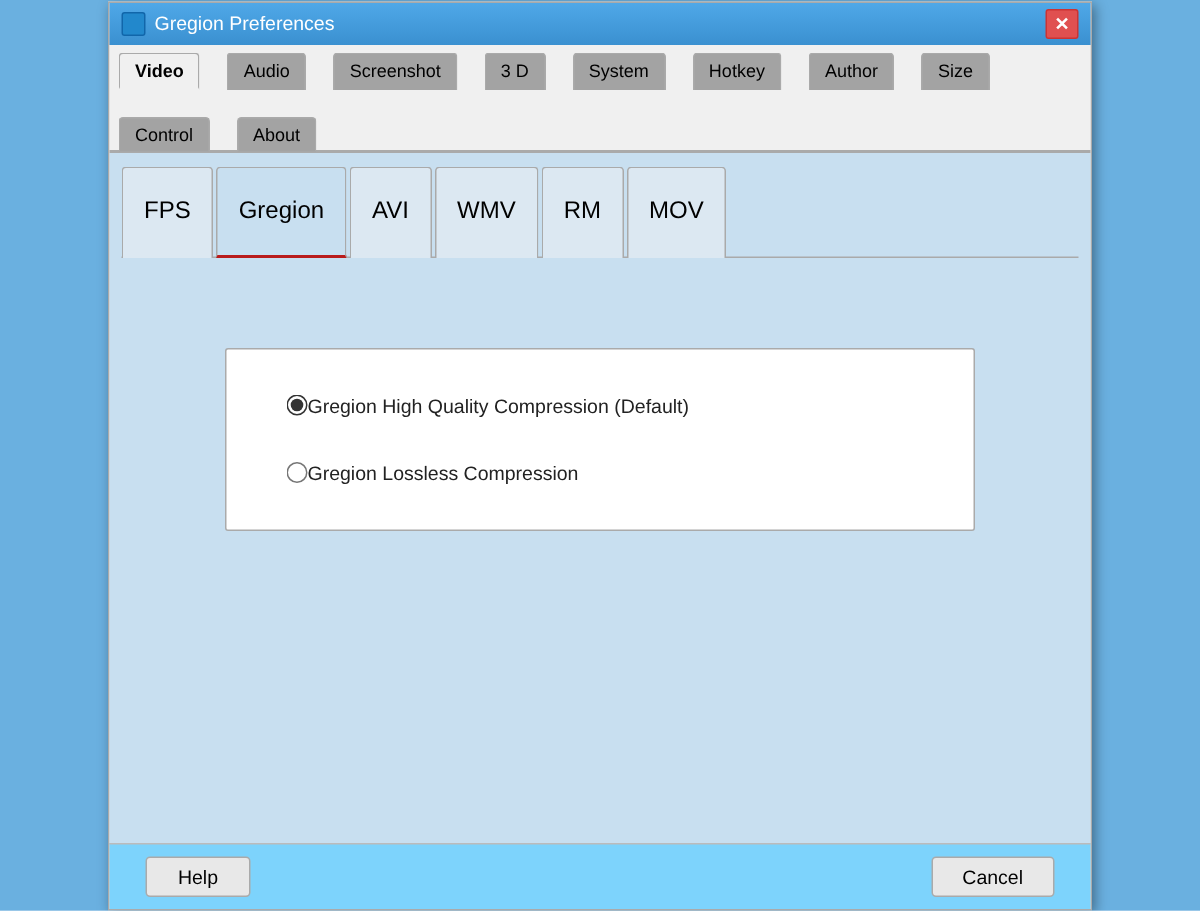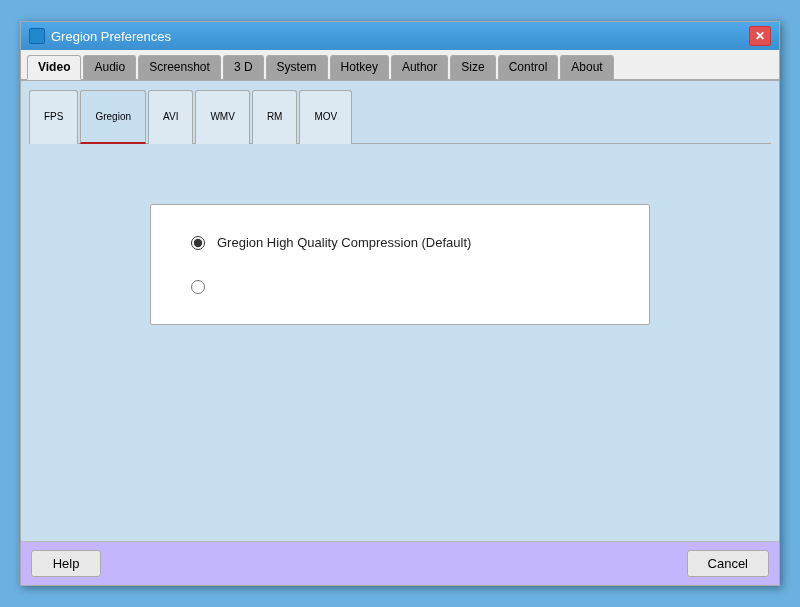--- a/index.html
+++ b/index.html
@@ -7,21 +7,21 @@
       background: #6ab0e0;
       display: flex;
       justify-content: center;
       align-items: center;
       width: 800px;
       height: 607px;
       font-family: 'Segoe UI', Tahoma, sans-serif;
       font-size: 13px;
     }
     .window {
-      width: 760px;
+      width: 656px;
       background: #f0f0f0;
       border: 1px solid #aaa;
       box-shadow: 2px 2px 8px rgba(0,0,0,0.4);
     }
     .titlebar {
       background: linear-gradient(to bottom, #4fa8e8, #3a90d0);
       height: 28px;
       display: flex;
       align-items: center;
       justify-content: space-between;
@@ -59,21 +59,21 @@
       font-size: 12px;
       font-weight: bold;
     }
 
     .main-tabs {
       display: flex;
       flex-wrap: wrap;
       border-bottom: 2px solid #aaa;
       background: #f0f0f0;
       padding: 4px 6px 0 6px;
-      gap: 2px;
+      gap: 18px;
     }
     .main-tab {
       padding: 4px 10px;
       border: 1px solid #aaa;
       border-bottom: none;
       background: #a3a3a3;
       cursor: pointer;
       font-size: 12px;
       border-radius: 3px 3px 0 0;
       position: relative;
@@ -96,21 +96,21 @@
       border-bottom: 1px solid #aaa;
       margin-bottom: 10px;
       gap: 2px;
     }
     .sub-tab {
       padding: 20px 14px;
       border: 1px solid #aaa;
       border-bottom: none;
       background: #dce8f2;
       cursor: pointer;
-      font-size: 10px;
+      font-size: 16px;
       border-radius: 3px 3px 0 0;
       position: relative;
       bottom: -1px;
     }
     .sub-tab.active {
       background: #c8dff0;
       border-bottom: 2px solid #b91c1c;
       z-index: 2;
     }
 
@@ -125,38 +125,38 @@
       padding: 30px 40px;
       margin: 40px auto;
       width: 500px;
       display: flex;
       flex-direction: column;
       gap: 30px;
     }
     .radio-option {
       display: flex;
       align-items: center;
-      gap: 12px;
+      gap: 0;
       cursor: pointer;
     }
     .radio-option input[type="radio"] {
       width: 14px;
       height: 14px;
       cursor: pointer;
       accent-color: #333;
     }
     .radio-label {
       font-size: 13px;
       color: #222;
     }
 
     .footer {
-      background: #c4b5fd;
+      background: #7dd3fc;
       border-top: 1px solid #bbb;
-      padding: 8px 10px;
+      padding: 8px 24px;
       display: flex;
       align-items: center;
       gap: 8px;
     }
     .footer-btn {
       padding: 5px 20px;
       border: 1px solid #aaa;
       background: #e8e8e8;
       cursor: pointer;
       font-size: 13px;
@@ -214,20 +214,21 @@
     </div>
 
     <div class="panel">
       <div class="options-box">
         <label class="radio-option">
           <input type="radio" name="compression" checked="" style="">
           <span class="radio-label">Gregion High Quality Compression (Default)</span>
         </label>
         <label class="radio-option">
           <input type="radio" name="compression" style="">
+          <span class="radio-label">Gregion Lossless Compression</span>
         </label>
       </div>
     </div>
   </div>
 
   <div class="footer">
     <button class="footer-btn">Help</button>
     <div class="footer-spacer"></div>
     <button class="footer-btn footer-cancel">Cancel</button>
   </div>

